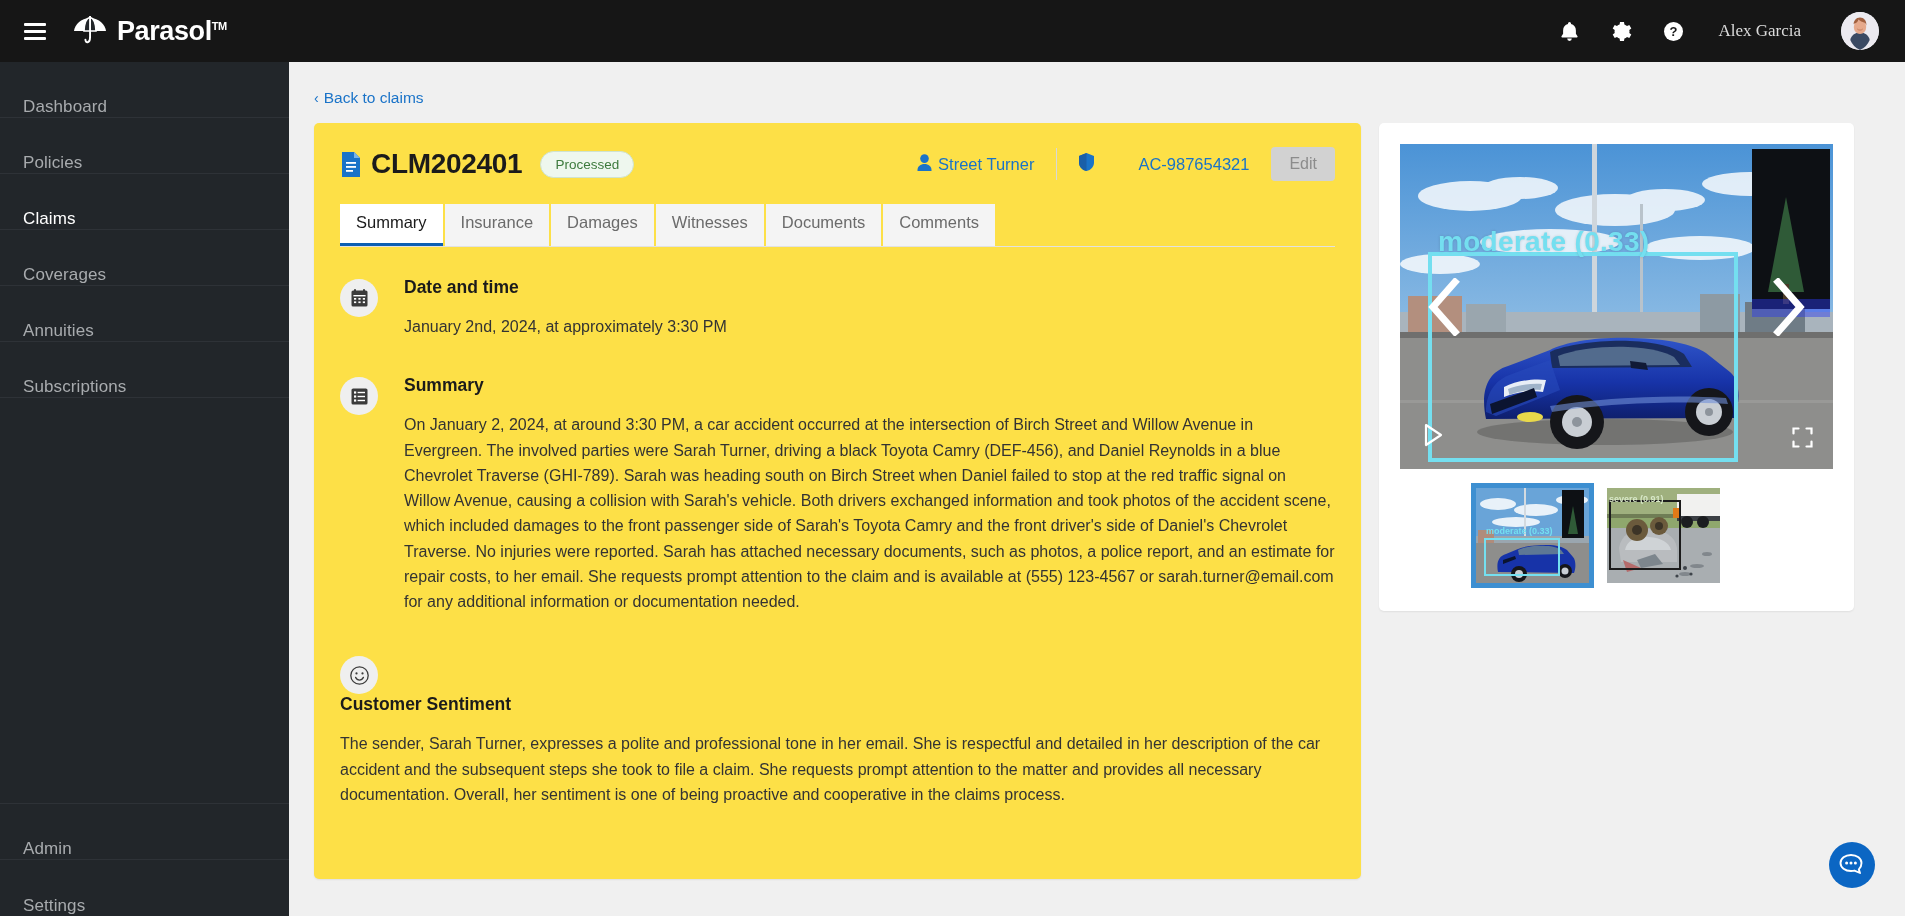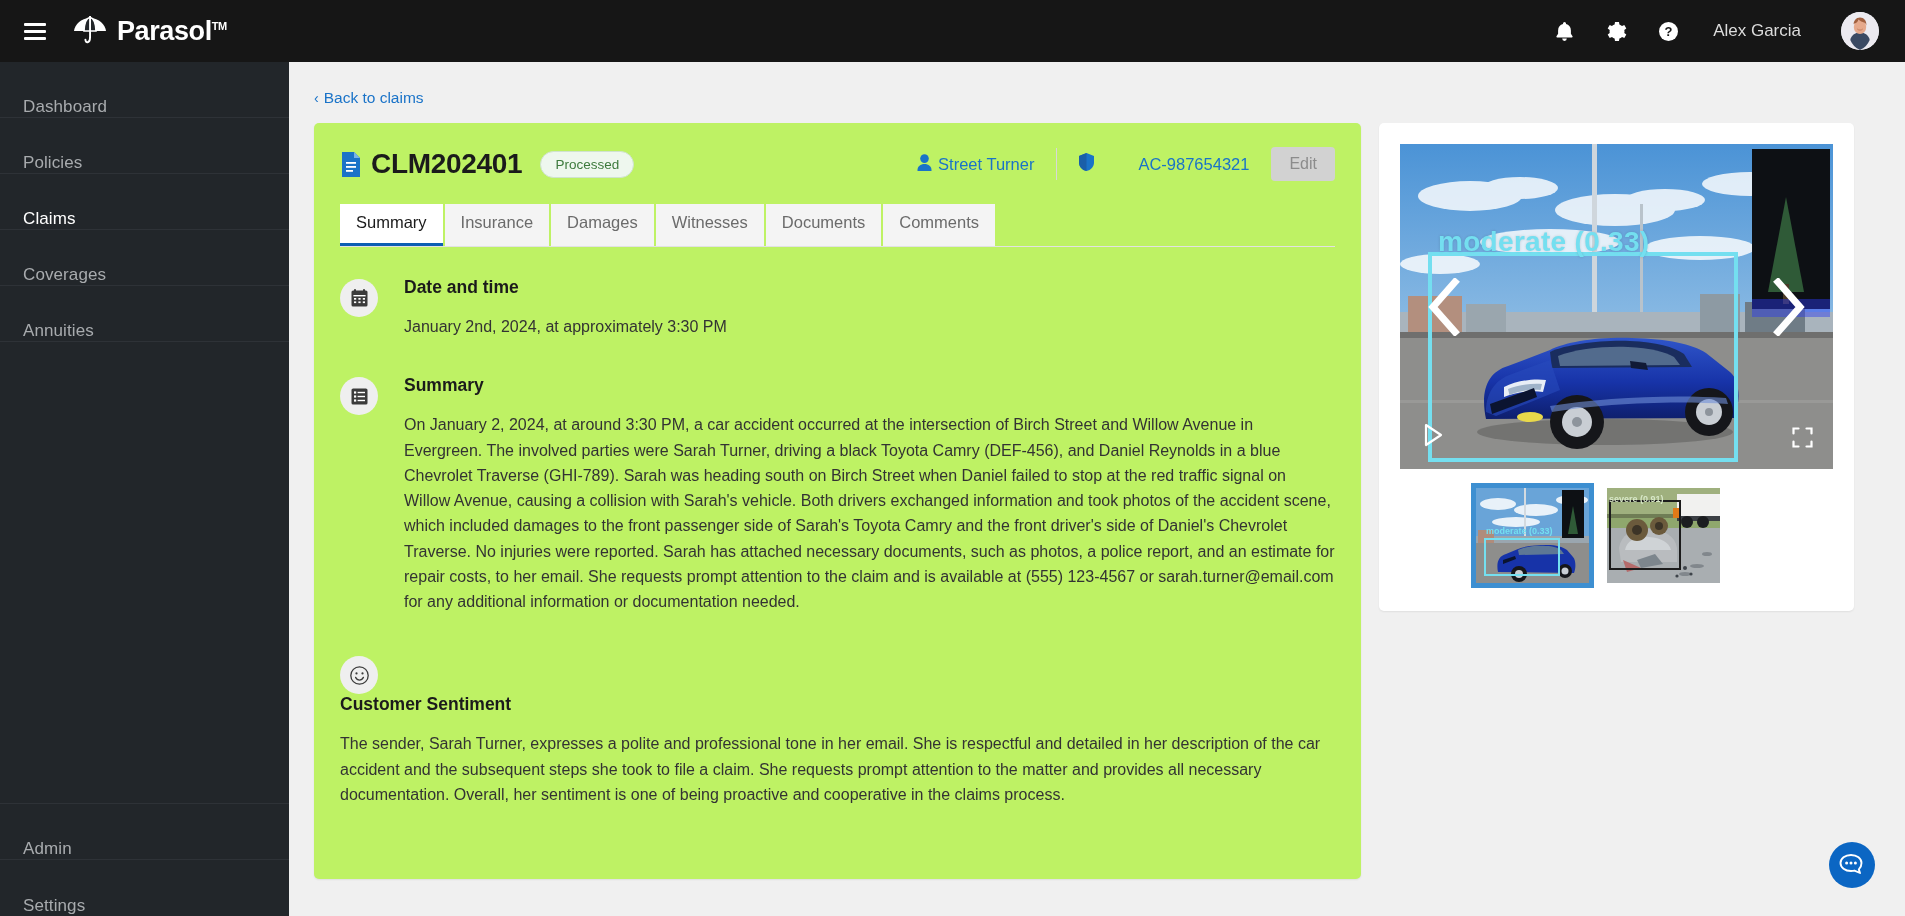--- a/index.html
+++ b/index.html
@@ -27,21 +27,21 @@
   .brand-name {
     font-size: 27px; font-weight: bold; letter-spacing: -0.4px; color: #fff;
     position: relative; font-family: "Liberation Sans", sans-serif;
   }
   .brand-tm { font-size: 11px; vertical-align: super; font-weight: bold; }
   .topbar-right {
     margin-left: auto; display: flex; align-items: center; gap: 30px;
     padding-right: 26px;
   }
   .topbar-icon { width: 22px; height: 22px; display:flex; align-items:center; justify-content:center; cursor:pointer; }
-  .user-name { font-size: 17px; color: #dcdcdc; margin-left: 4px; }
+  .user-name { font-size: 17px; color: #dcdcdc; margin-left: 4px; font-family: Liberation Serif, serif; }
   .avatar {
     width: 38px; height: 38px; border-radius: 50%; overflow: hidden;
     background: #e8e8ee; margin-left: 10px; flex: 0 0 38px; cursor:pointer;
   }
 
   
   .body-row { display: flex; flex: 1 1 auto; min-height: 0; }
 
   
   .sidebar {
@@ -65,21 +65,21 @@
   .back-link {
     margin: 27px 0 0 25px; display: inline-flex; align-items: center; gap: 5px;
     color: #1a73c8; font-size: 15.5px; cursor: pointer;
   }
   .back-chevron { font-size: 14px; line-height: 1; }
 
   .content-row { display: flex; align-items: flex-start; gap: 18px; padding: 16px 20px 0 25px; }
 
   
   .claim-card {
-    flex: 0 0 1047px; width: 1047px; background: #bef264; border-radius: 5px;
+    flex: 0 0 1047px; width: 1047px; background: #fde047; border-radius: 5px;
     padding: 24px 26px 30px 26px; min-height: 756px;
     box-shadow: 0 1px 2px rgba(0,0,0,.07);
   }
   .claim-head { display: flex; align-items: center; }
   .doc-icon { margin-right: 9px; display:flex; }
   .claim-id { font-size: 28px; font-weight: bold; color: #1b1b1b; letter-spacing: -0.3px; }
   .status-badge {
     margin-left: 18px; padding: 5px 14px; border-radius: 14px;
     background: #eef7ee; border: 1px solid #cfe3cf; color: #3d7a3d; font-size: 13.5px;
   }
@@ -234,20 +234,23 @@
           </div>
         <div class="nav-item active">
             <span>Claims</span>
           </div>
         <div class="nav-item">
             <span>Coverages</span>
           </div>
         <div class="nav-item">
             <span>Annuities</span>
           </div>
+        <div class="nav-item">
+            <span>Subscriptions</span>
+          </div>
       </div>
       <div class="nav-spacer"></div>
       <div class="nav-bottom">
         <div class="nav-item">
             <span>Admin</span>
           </div>
         <div class="nav-item">
             <span>Settings</span>
           </div>
       </div>

